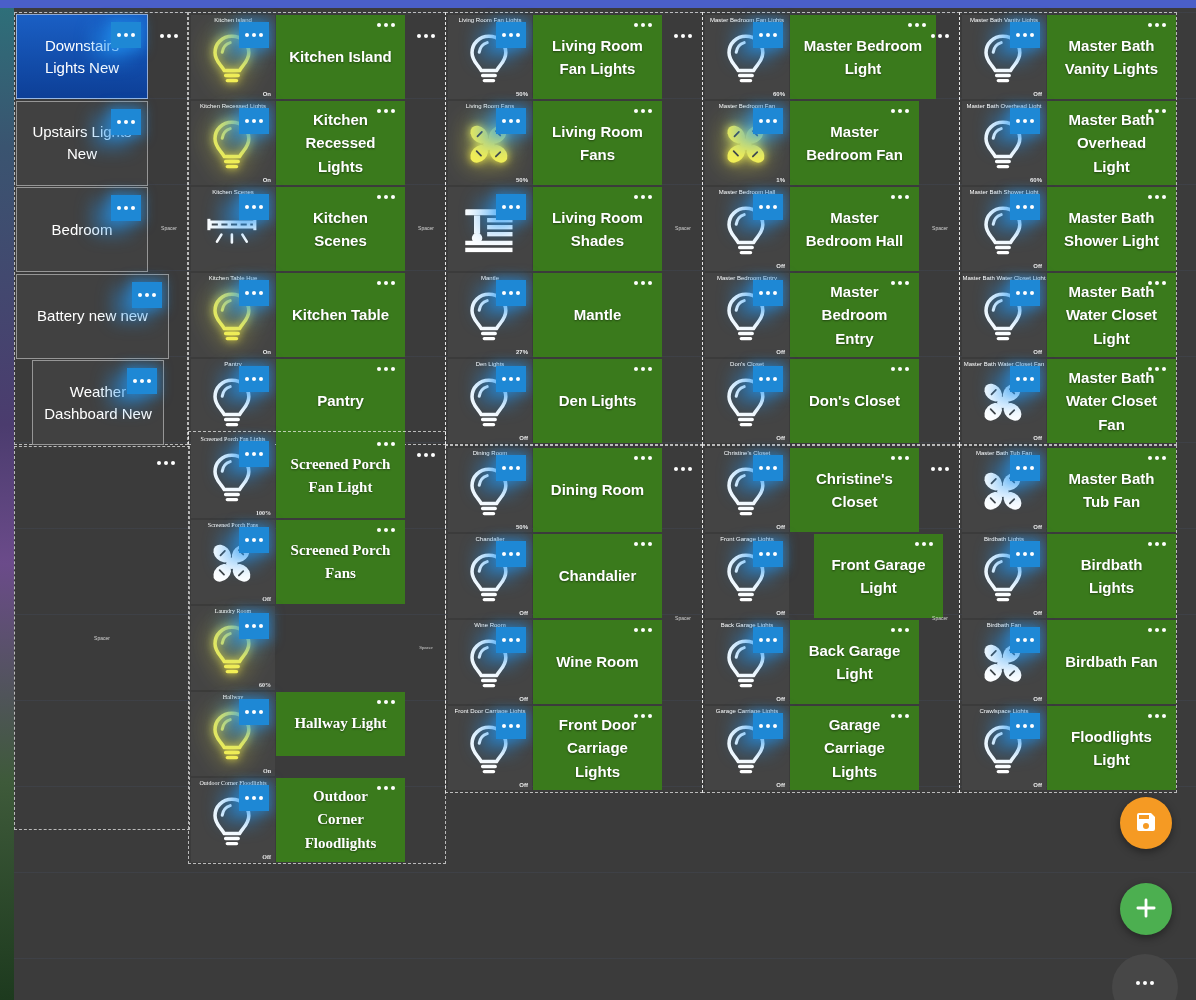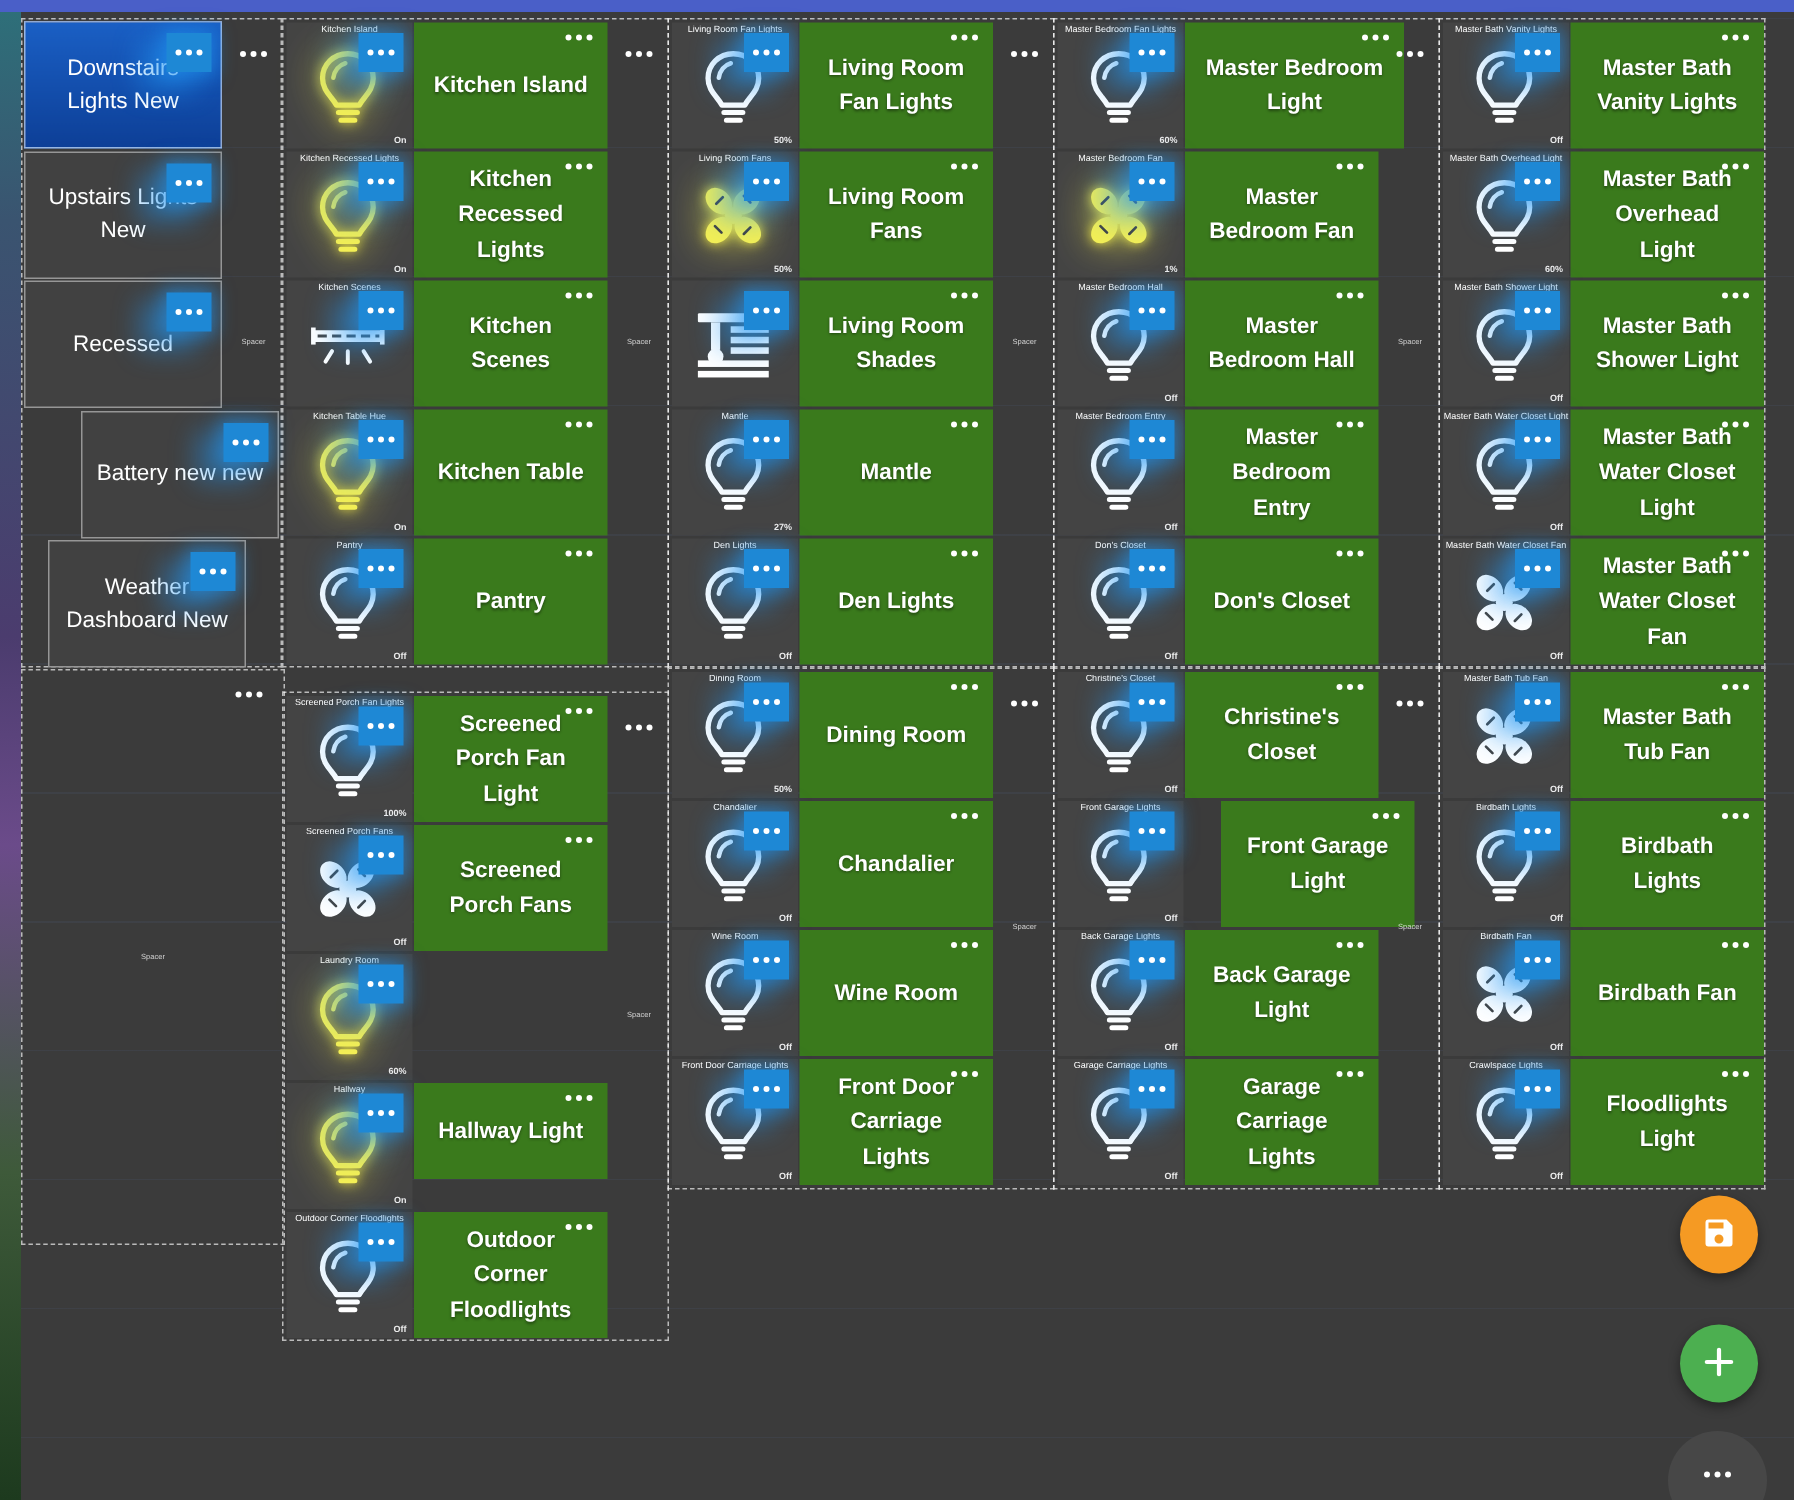--- a/index.html
+++ b/index.html
@@ -631,21 +631,21 @@
     </div>
     <div class="tile label-tile" style="left: 87px; top: 346px; width: 129px; height: 84px;">
       <span class="dots tile-menu" style="position: absolute;">
         <i></i>
         <i></i>
         <i></i>
       </span>
       <span class="label-text">Master Bath Water Closet Fan</span>
     </div>
   </div>
-<div class="group" style="left: 188px; top: 461px; width: 258px; height: 433px;">
+<div class="group" style="left: 188px; top: 431px; width: 258px; height: 433px; font-family: Liberation Serif, serif;">
     <div class="tile icon-tile" style="left: 2px; top: 2px; width: 84px; height: 84px;">
       <span class="mini-label">Screened Porch Fan Lights</span>
       <span class="device-icon"><svg viewBox="0 0 64 64" width="54" height="58">
     <path d="M32 6 C20.5 6 12 14.8 12 25.4 c0 6.8 3.4 11 6.6 15 1.6 2 3.2 4 4.4 6.2 h18 c1.2 -2.2 2.8 -4.2 4.4 -6.2 3.2 -4 6.6 -8.2 6.6 -15 C52 14.8 43.5 6 32 6 Z" fill="none" stroke="#ffffff" stroke-width="4.2" stroke-linejoin="round"></path>
     <path d="M20.5 25 c.8 -5.6 4.6 -10 9.5 -11.5" fill="none" stroke="#ffffff" stroke-width="3.6" stroke-linecap="round"></path>
     <path d="M24.5 52.5 h15 M26.5 58.5 h11" stroke="#ffffff" stroke-width="4" stroke-linecap="round"></path>
         </svg></span>
       <div class="badge" style="background: rgb(30, 136, 213);">
         <span class="dots">
           <i></i>
@@ -1113,23 +1113,23 @@
       <span>Upstairs Lights New</span>
     </div>
     <div class="nav-tile tile" style="left: 1px; top: 174px; width: 132px; height: 85px;">
       <div class="badge" style="background: rgb(30, 136, 213);">
         <span class="dots">
           <i></i>
           <i></i>
           <i></i>
         </span>
       </div>
-      <span>Recessed</span>
-    </div>
-    <div class="nav-tile tile" style="left: 1px; top: 260.5px; width: 132px; height: 85px; margin-left: 38px;">
+      <span>Bedroom</span>
+    </div>
+    <div class="nav-tile tile" style="left: 1px; top: 260.5px; width: 153px; height: 85px;">
       <div class="badge" style="background: rgb(30, 136, 213);">
         <span class="dots">
           <i></i>
           <i></i>
           <i></i>
         </span>
       </div>
       <span>Battery new new</span>
     </div>
     <div class="nav-tile tile" style="left: 17px; top: 347px; width: 132px; height: 85px;">

